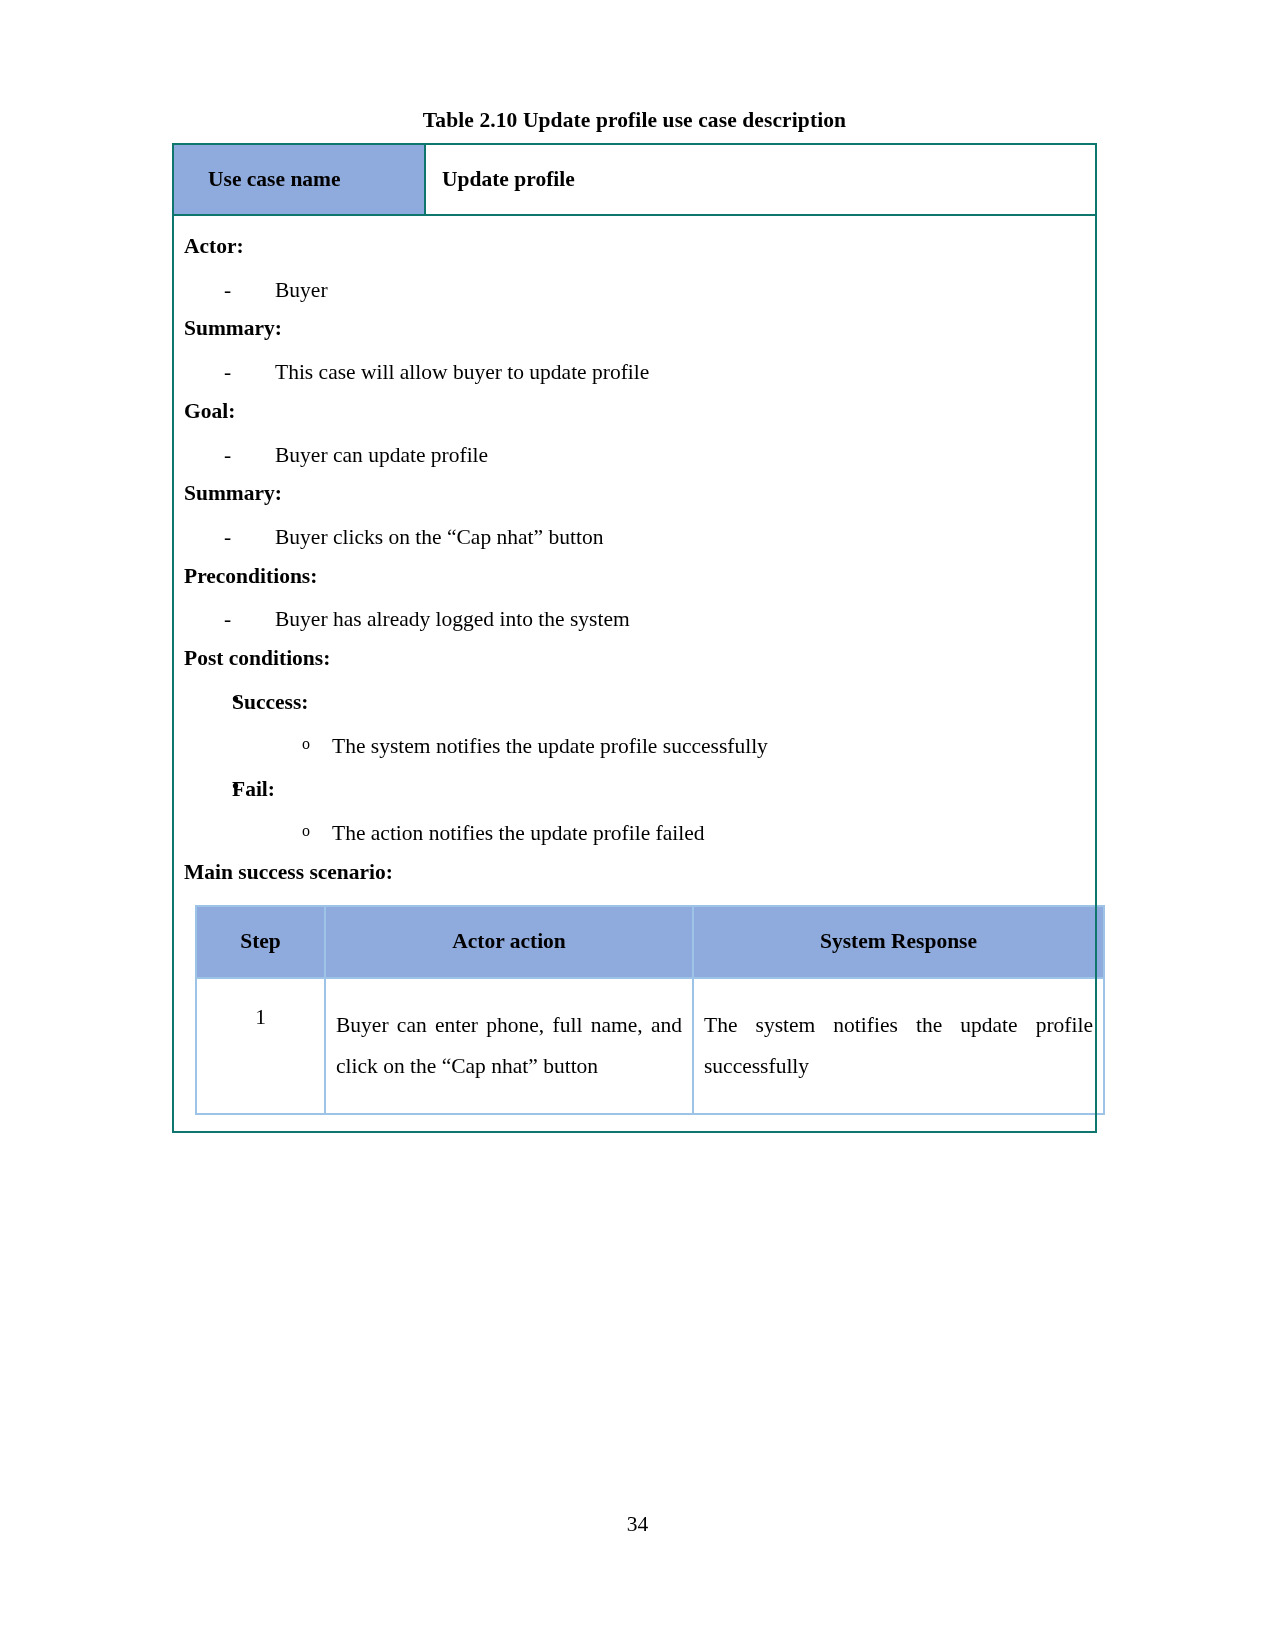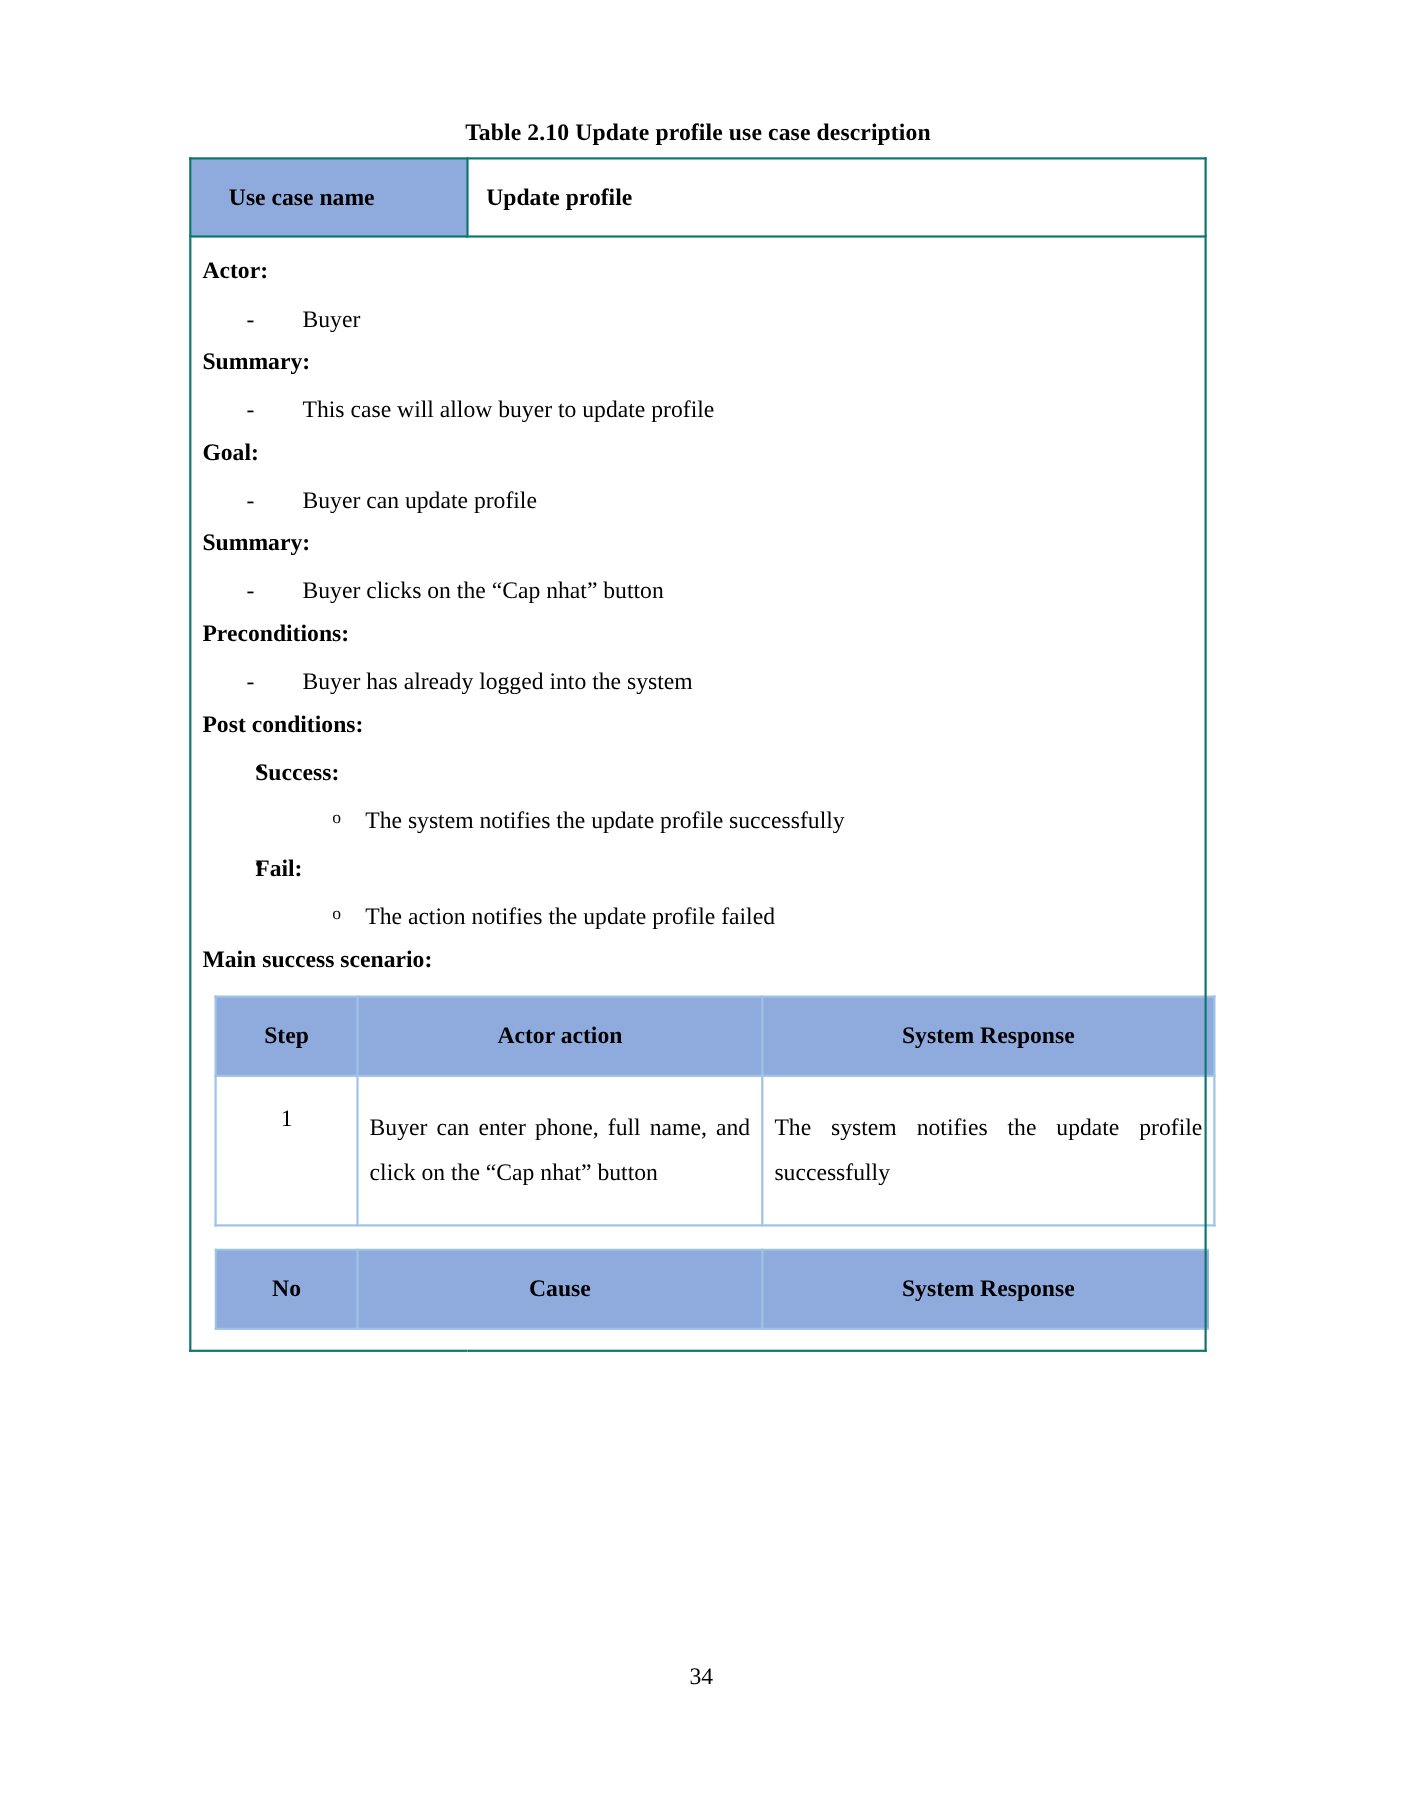--- a/index.html
+++ b/index.html
@@ -280,31 +280,20 @@
             <tbody>
               <tr>
                 <td class="td-step">1</td>
                 <td class="td-just">Buyer can enter phone, full name, and click on the “Cap nhat” button</td>
                 <td class="td-just">The system notifies the update profile successfully</td>
               </tr>
             </tbody>
           </table>
 
 
-          <div class="clip-wrap">
-            <table class="inner-table">
-              <thead>
-                <tr>
-                  <th class="col-step">No</th>
-                  <th class="col-actor">Cause</th>
-                  <th class="col-resp">System Response</th>
-                </tr>
-              </thead>
-            </table>
-          </div>
 
         </td>
       </tr>
     </tbody>
   </table>
 
   <div class="page-number">34</div>
 
 </div>
 

